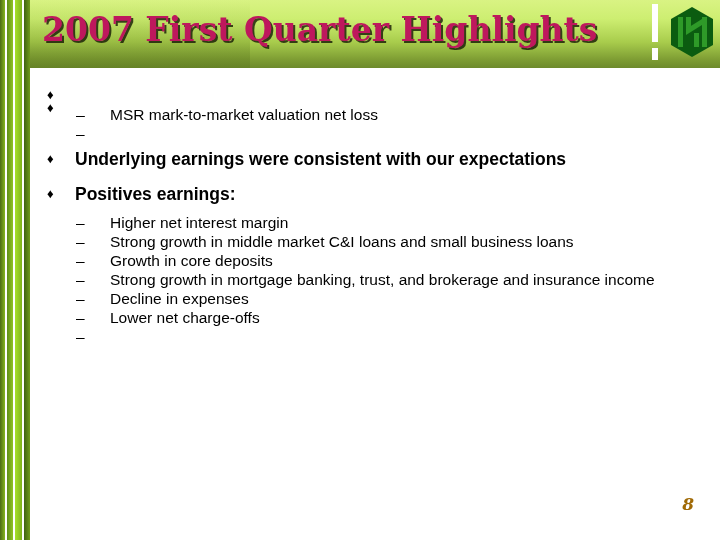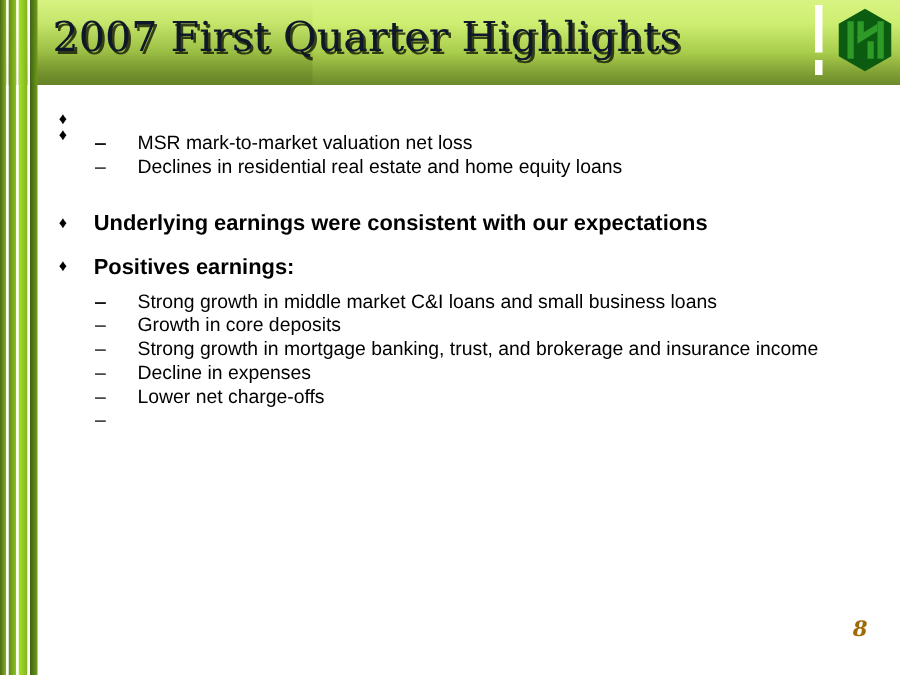--- a/index.html
+++ b/index.html
@@ -62,25 +62,25 @@
     z-index: 3;
     pointer-events: none;
   }
 
   #slide-title {
     position: absolute;
     left: 42px;
     top: 8px;
     z-index: 6;
     font-family: "DejaVu Serif", "Liberation Serif", serif;
-    font-weight: normal;
+    font-weight: bold;
     font-size: 33px;
     line-height: 44px;
     letter-spacing: 0px;
-    color: #0f172a;
+    color: #be185d;
     white-space: nowrap;
     text-shadow: 2px 2px 0 rgba(20,25,5,0.80);
     text-align: right;
   }
 
   
   #accent-mark {
     position: absolute;
     z-index: 6;
     left: 652px;
@@ -234,21 +234,20 @@
     <div class="sub-list">
       <div class="bullet-l2">
         <span class="mark">–</span>
       </div>
       <div class="bullet-l2">
         <span class="mark">–</span>
         <span>MSR mark-to-market valuation net loss</span>
       </div>
       <div class="bullet-l2">
         <span class="mark">–</span>
-        <span>Declines in residential real estate and home equity loans</span>
       </div>
     </div>
 
     <div class="gap-lg"></div>
     <div class="gap-sm"></div>
 
     <div class="bullet-l1">
       <span class="mark">♦</span>
       <span>Underlying earnings were consistent with our expectations</span>
     </div>
@@ -258,20 +257,21 @@
     <div class="bullet-l1">
       <span class="mark">♦</span>
       <span>Positives earnings:</span>
     </div>
 
     <div class="gap-sm"></div>
 
     <div class="sub-list">
       <div class="bullet-l2">
         <span class="mark">–</span>
+        <span>Higher net interest margin</span>
       </div>
       <div class="bullet-l2">
         <span class="mark">–</span>
         <span>Strong growth in middle market C&amp;I loans and small business loans</span>
       </div>
       <div class="bullet-l2">
         <span class="mark">–</span>
         <span>Growth in core deposits</span>
       </div>
       <div class="bullet-l2" style="width:600px;">

